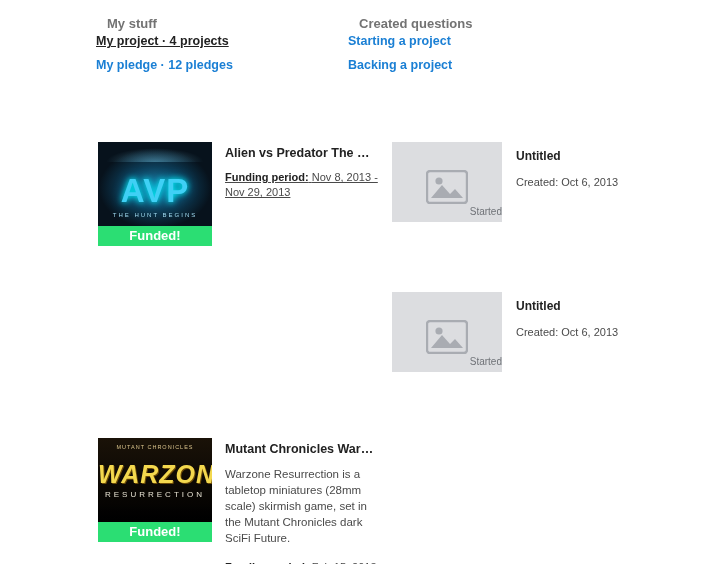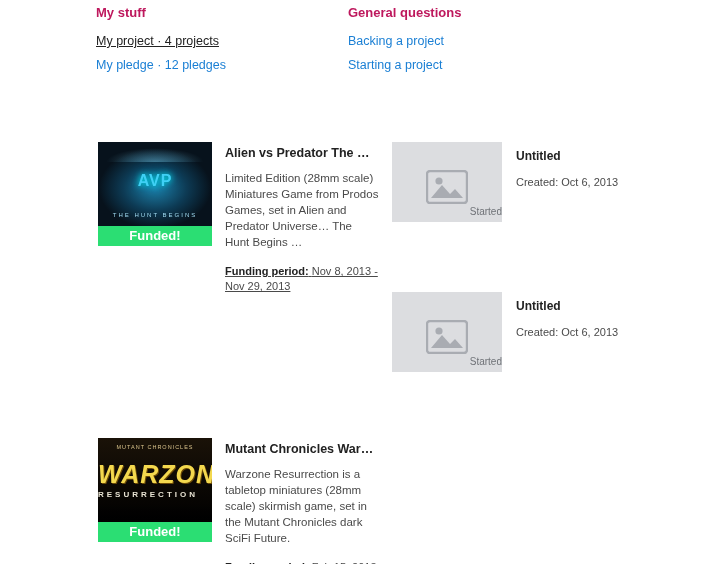--- a/index.html
+++ b/index.html
@@ -28,22 +28,22 @@
   .nav-col {
     position: absolute;
     top: 0;
   }
   .nav-col.mystuff { left: 96px; width: 240px; }
   .nav-col.general { left: 348px; width: 240px; }
 
   .nav-heading {
     font-size: 13px;
     font-weight: bold;
-    color: #be185d;
-    margin: 0;
+    color: #737373;
+    margin: 11px;
     padding: 0;
     line-height: 14px;
     position: absolute;
     top: 6px;
     left: 0;
   }
   .nav-list {
     position: absolute;
     top: 32px;
     left: 0;
@@ -53,20 +53,21 @@
   }
   .nav-list li {
     height: 24px;
     line-height: 18px;
   }
   .nav-link {
     color: #1a7fd4;
     text-decoration: none;
     font-size: 12.5px;
     cursor: pointer;
+    font-weight: bold;
   }
   .nav-link.current {
     color: #222222;
     text-decoration: underline;
   }
 
   
   .rows {
     position: absolute;
     top: 132px;
@@ -101,21 +102,21 @@
       radial-gradient(ellipse 70px 50px at 50% 55%, #1d7fa8 0%, #0d3b55 45%, #07121c 80%),
       linear-gradient(#06101a, #04080d);
   }
   .art-avp .avp-text {
     position: absolute;
     left: 0; right: 0;
     top: 30px;
     text-align: center;
     font-family: "Liberation Sans", sans-serif;
     font-weight: bold;
-    font-size: 16px;
+    font-size: 33px;
     letter-spacing: 1px;
     color: #3fd0f5;
     text-shadow: 0 0 6px #0ff, 0 0 12px #09c;
   }
   .art-avp .avp-sub {
     position: absolute;
     left: 0; right: 0;
     bottom: 8px;
     text-align: center;
     font-size: 6px;
@@ -149,25 +150,25 @@
     font-weight: bold;
     font-style: italic;
     font-size: 25px;
     letter-spacing: 1px;
     color: #f3d84e;
     text-shadow: 1px 1px 0 #6b4a06;
   }
   .art-wz .wz-sub {
     position: absolute;
     top: 52px; left: 0; right: 0;
-    text-align: left;
+    text-align: center;
     font-size: 8px;
     letter-spacing: 3px;
     color: #e7e2d2;
-    font-weight: bold;
+    font-weight: normal;
   }
   .art-wz:after {
     content: "";
     position: absolute;
     bottom: 0; left: 0; right: 0;
     height: 18px;
     background: linear-gradient(rgba(0,0,0,0), rgba(0,0,0,.85));
   }
 
   .funded-badge {
@@ -274,27 +275,27 @@
       <li>
         <a class="nav-link current" href="#">My project · 4 projects</a>
       </li>
       <li>
         <a class="nav-link" href="#">My pledge · 12 pledges</a>
       </li>
     </ul>
   </div>
 
   <div class="nav-col general">
-    <h2 class="nav-heading">General questions</h2>
+    <h2 class="nav-heading">Created questions</h2>
     <ul class="nav-list">
       <li>
-        <a class="nav-link" href="#">Backing a project</a>
+        <a class="nav-link" href="#">Starting a project</a>
       </li>
       <li>
-        <a class="nav-link" href="#">Starting a project</a>
+        <a class="nav-link" href="#">Backing a project</a>
       </li>
     </ul>
   </div>
 
 </div>
 
 <div class="rows">
 
   <div class="project-row" style="height:150px;">
 
@@ -303,21 +304,20 @@
         <div class="thumb-inner art-avp">
           <div class="avp-text">AVP</div>
           <div class="avp-sub">THE HUNT BEGINS</div>
         </div>
       </div>
       <div class="funded-badge">Funded!</div>
     </div>
 
     <div class="info-col" style="top:14px;">
       <div class="project-title">Alien vs Predator The Miniatu...</div>
-      <div class="project-blurb">Limited Edition (28mm scale) Miniatures Game from Prodos Games, set in Alien and Predator Universe… The Hunt Begins …</div>
       <div class="funding-period">
         <b>Funding period:</b>
         <span>Nov 8, 2013 - Nov 29, 2013</span>
       </div>
     </div>
 
     <div class="draft-col" style="top:10px;">
       <div class="draft-card">
         <span class="placeholder-icon">
           <svg width="42" height="34" viewBox="0 0 42 34" xmlns="http://www.w3.org/2000/svg">

